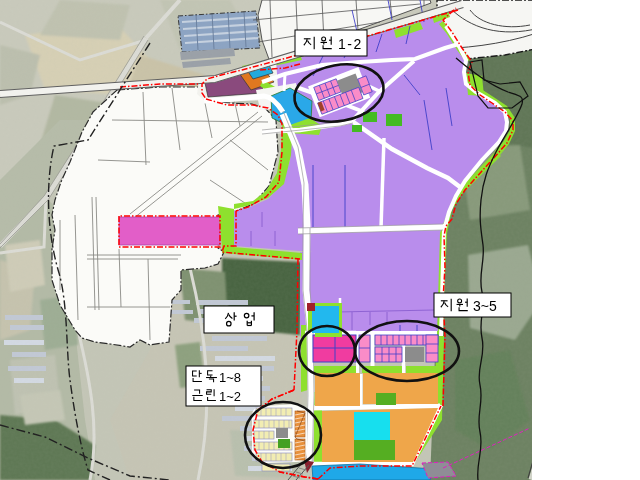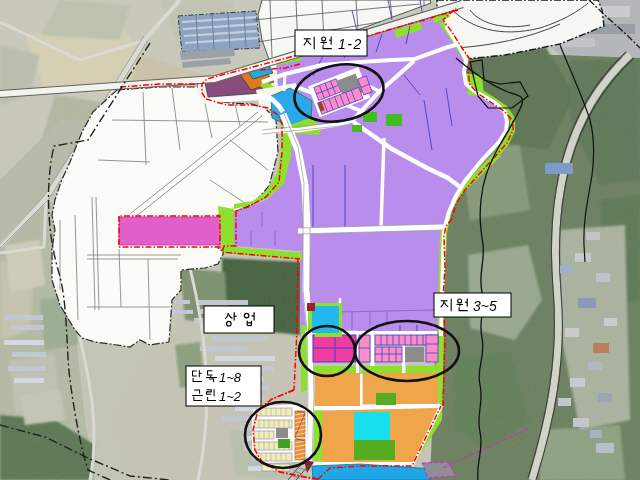--- a/index.html
+++ b/index.html
@@ -1,16 +1,16 @@
 <!DOCTYPE html>
 <html><head>
 <meta charset="utf-8">
 <style>
 html,body{margin:0;padding:0;background:#fff;font-family:"Liberation Sans",sans-serif;}
-#wrap{position:relative;width:640px;height:480px;overflow:hidden;font-style:italic;}
+#wrap{position:relative;width:532px;height:480px;overflow:hidden;}
 text{font-family:"Liberation Sans",sans-serif;}
 </style>
 </head>
 <body>
 <div id="wrap">
 <svg width="640" height="480" viewBox="0 0 640 480" xmlns="http://www.w3.org/2000/svg">
 <defs>
 <filter id="grain">
   <feTurbulence type="fractalNoise" baseFrequency="0.35" numOctaves="2" seed="11" result="n"></feTurbulence>
   <feColorMatrix in="n" type="matrix" values="0 0 0 0 0.45  0 0 0 0 0.48  0 0 0 0 0.40  0 0 0 0.22 0"></feColorMatrix>

